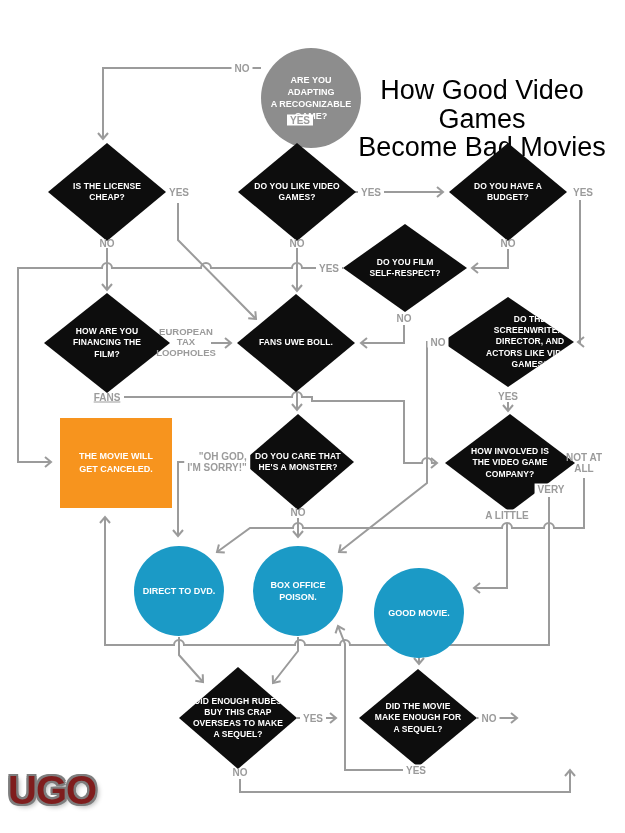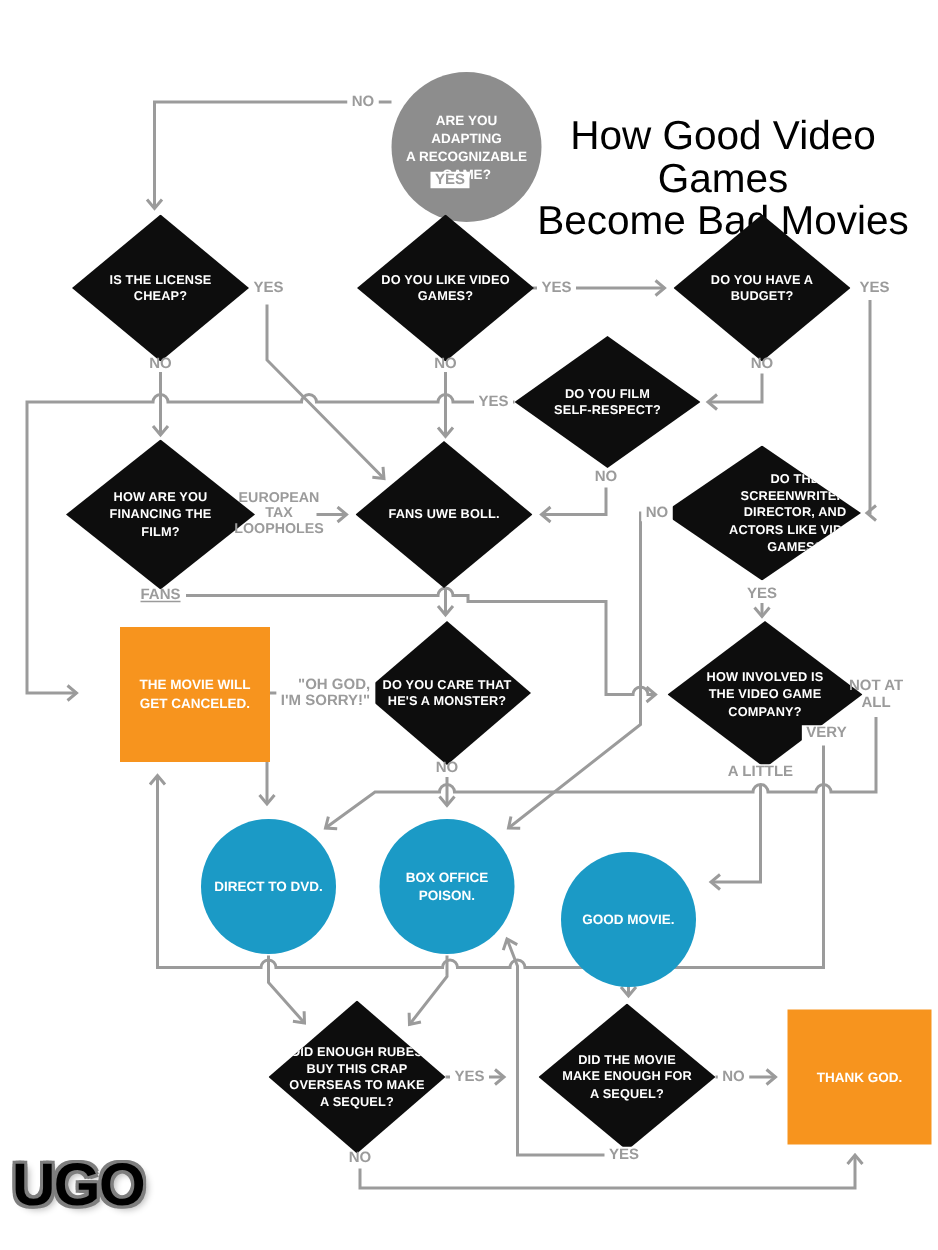--- a/index.html
+++ b/index.html
@@ -12,21 +12,21 @@
            font-size:8.5px;line-height:1.3;letter-spacing:.1px;}
   .circle{background:var(--accent-blue,#1b9ac6);border-radius:50%;font-size:9px;line-height:1.35;}
   .obox{background:var(--accent-orange,#f7941e);font-size:9px;line-height:1.4;}
   .startc{background:var(--start-gray,#8d8d8d);border-radius:50%;font-size:9px;line-height:1.35;}
   .elabel{position:absolute;transform:translate(-50%,-50%);color:#9b9b9b;font-weight:bold;
           font-size:10px;line-height:1.1;white-space:pre-line;text-align:center;}
   .bg{background:#fff;padding:0 3px;}
   .ralign{text-align:right;}
   #title{position:absolute;left:348px;top:76px;width:268px;color:#000;
          font-size:27px;line-height:1.06;text-align:center;white-space:pre-line;}
-  #logo{position:absolute;left:8px;top:768px;font-size:40px;font-weight:900;color:#000000;
+  #logo{position:absolute;left:8px;top:768px;font-size:40px;font-weight:900;color:#7f1d1d;
         letter-spacing:-1px;
         text-shadow:-2px -2px 0 #7e7e7e,2px -2px 0 #7e7e7e,-2px 2px 0 #7e7e7e,2px 2px 0 #7e7e7e,
                     0 -2px 0 #7e7e7e,0 2px 0 #7e7e7e,-2px 0 0 #7e7e7e,2px 0 0 #7e7e7e,
                     3px 3px 5px rgba(0,0,0,.30);}
 </style>
 </head>
 <body>
 
 <div id="stage">
 
@@ -107,21 +107,21 @@
 
   <div class="node diamond" style="left:242px;top:414px;width:112px;height:96px;">
     <span>DO YOU CARE THAT
 HE'S A MONSTER?</span></div>
 
   <div class="node diamond" style="left:445px;top:414px;width:130px;height:98px;">
     <span>HOW INVOLVED IS
 THE VIDEO GAME
 COMPANY?</span></div>
 
-  <div class="node obox" style="left:80px;top:418px;width:100px;height:90px;">
+  <div class="node obox" style="left:60px;top:418px;width:112px;height:90px;">
     <span>THE MOVIE WILL
 GET CANCELED.</span></div>
 
   <div class="node circle" style="left:134px;top:546px;width:90px;height:90px;">
     <span>DIRECT TO DVD.</span></div>
 
   <div class="node circle" style="left:253px;top:546px;width:90px;height:90px;">
     <span>BOX OFFICE
 POISON.</span></div>
 
@@ -132,22 +132,20 @@
     <span>DID ENOUGH RUBES
 BUY THIS CRAP
 OVERSEAS TO MAKE
 A SEQUEL?</span></div>
 
   <div class="node diamond" style="left:359px;top:669px;width:118px;height:98px;">
     <span>DID THE MOVIE
 MAKE ENOUGH FOR
 A SEQUEL?</span></div>
 
-  <div class="node obox" style="left:525px;top:673px;width:96px;height:90px;">
-    <span>THANK GOD.</span></div>
 
   <div class="elabel bg" style="left:242px;top:68px;">NO</div>
   <div class="elabel bg" style="left:300px;top:120px;">YES</div>
   <div class="elabel" style="left:179px;top:192px;">YES</div>
   <div class="elabel" style="left:107px;top:243px;">NO</div>
   <div class="elabel bg" style="left:371px;top:192px;">YES</div>
   <div class="elabel" style="left:297px;top:243px;">NO</div>
   <div class="elabel" style="left:583px;top:192px;">YES</div>
   <div class="elabel" style="left:508px;top:243px;">NO</div>
   <div class="elabel bg" style="left:329px;top:268px;">YES</div>

